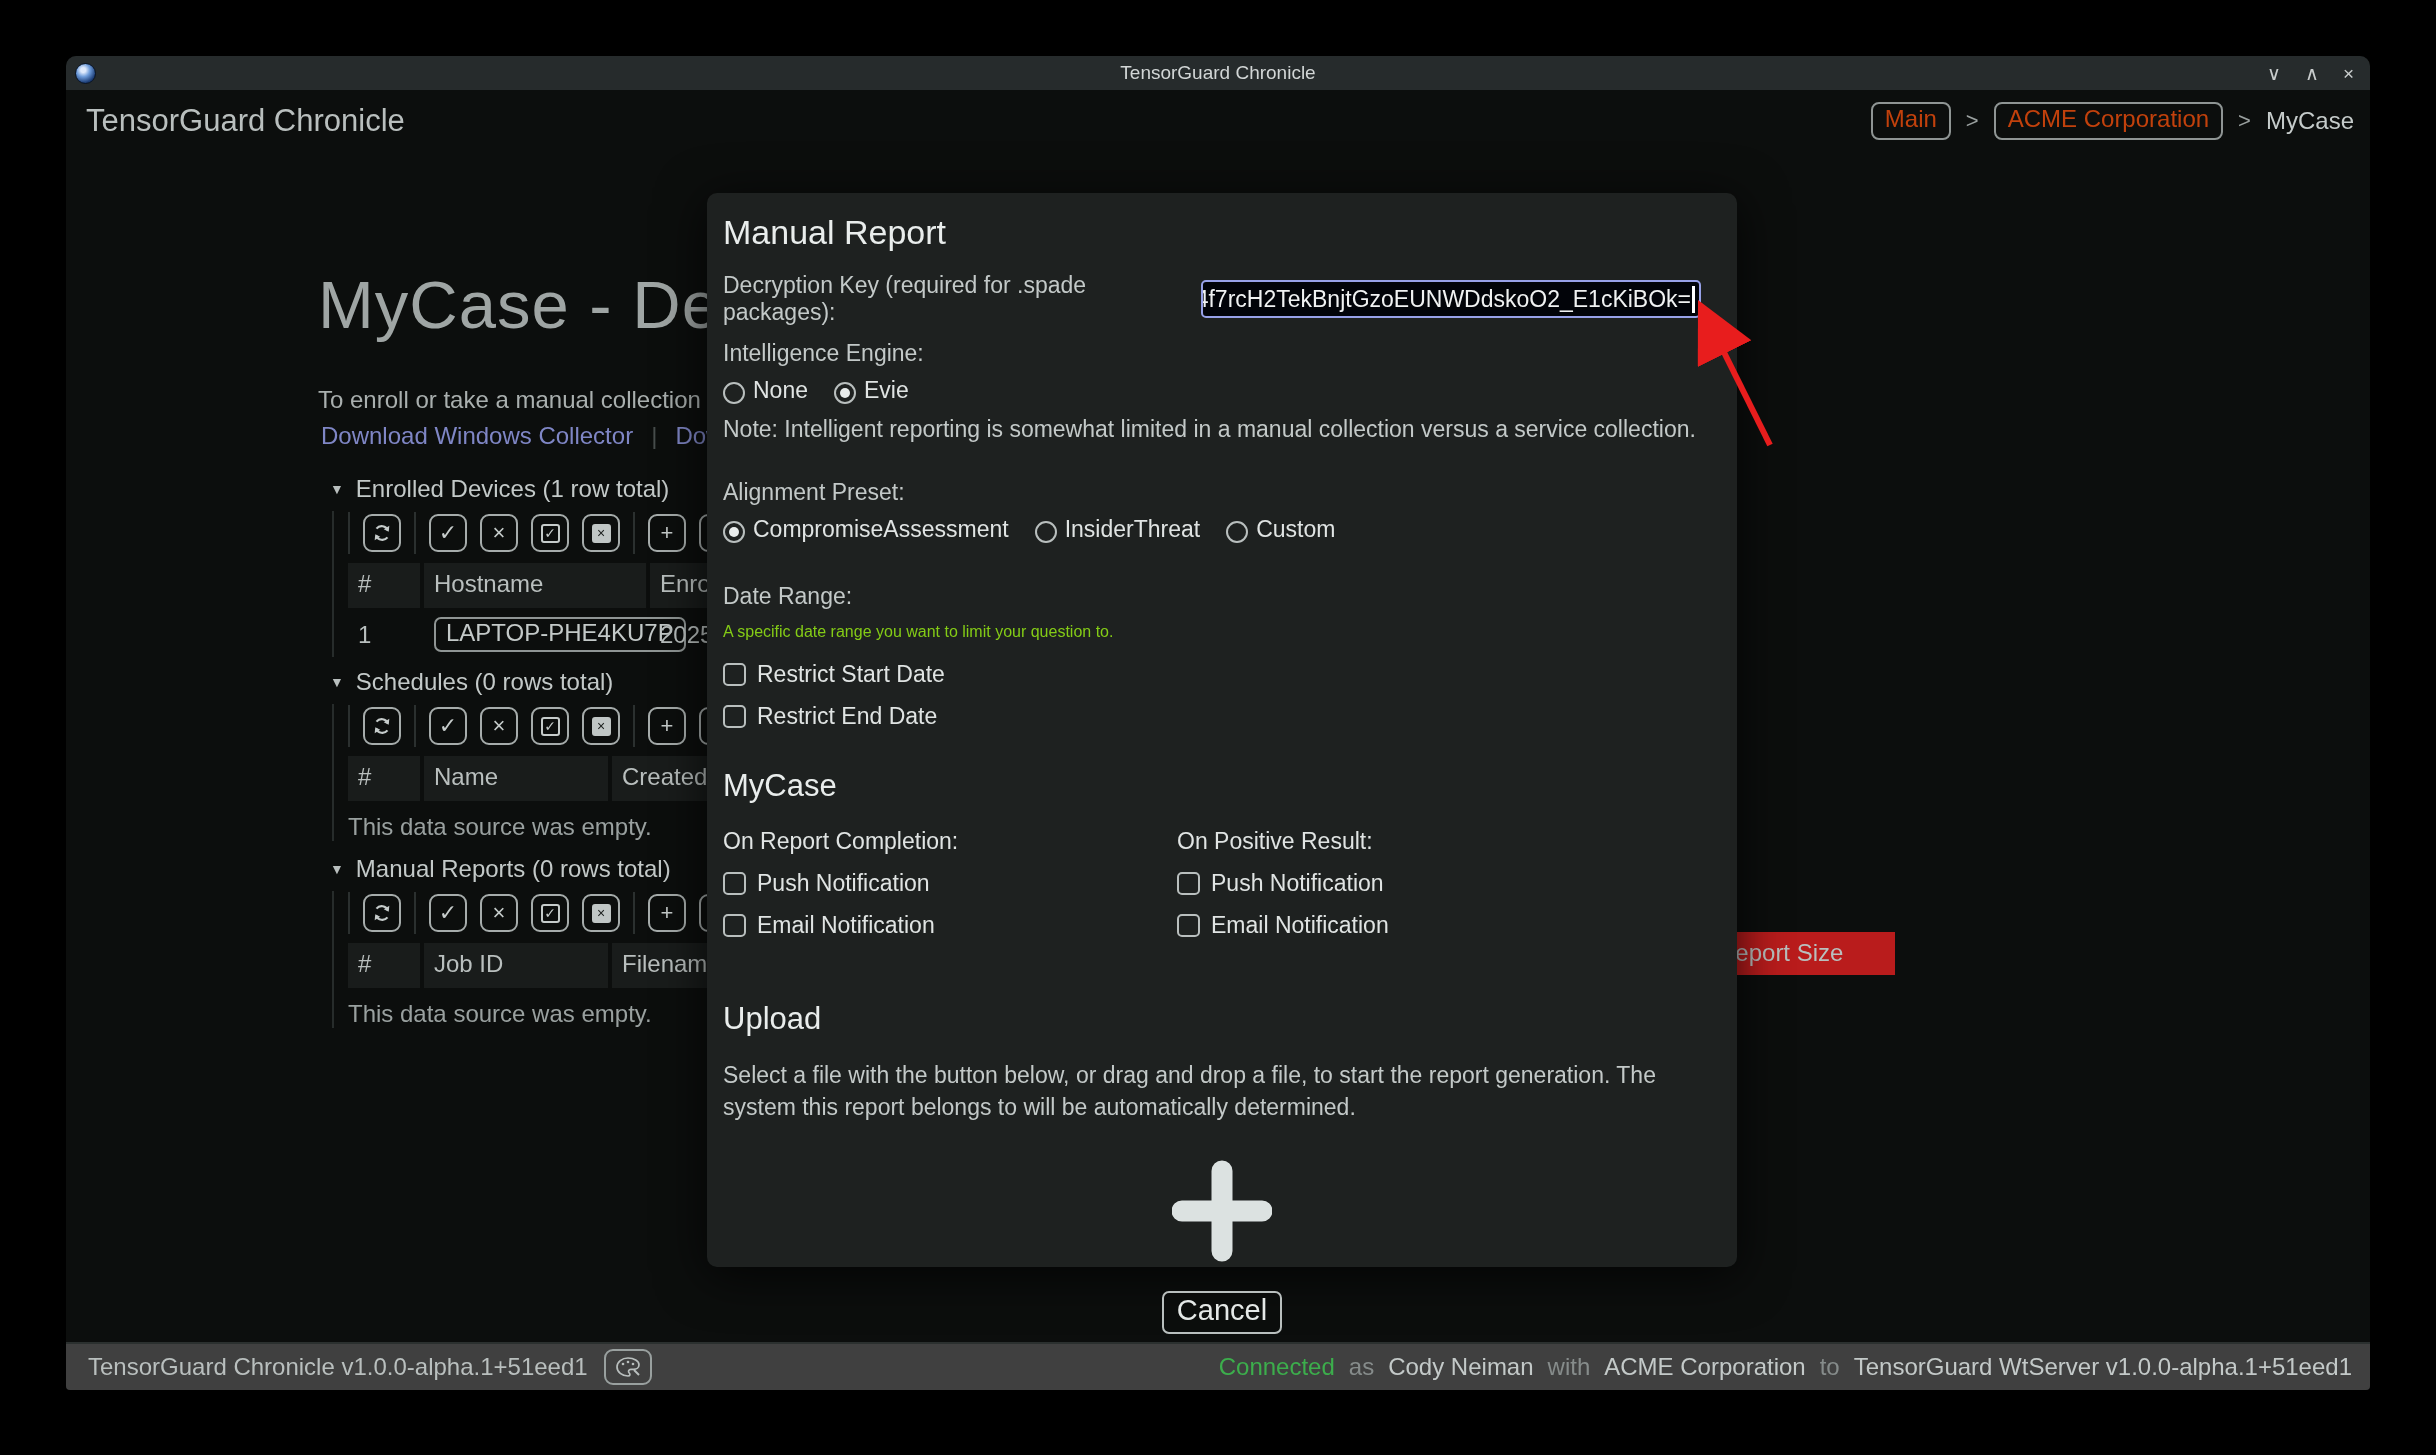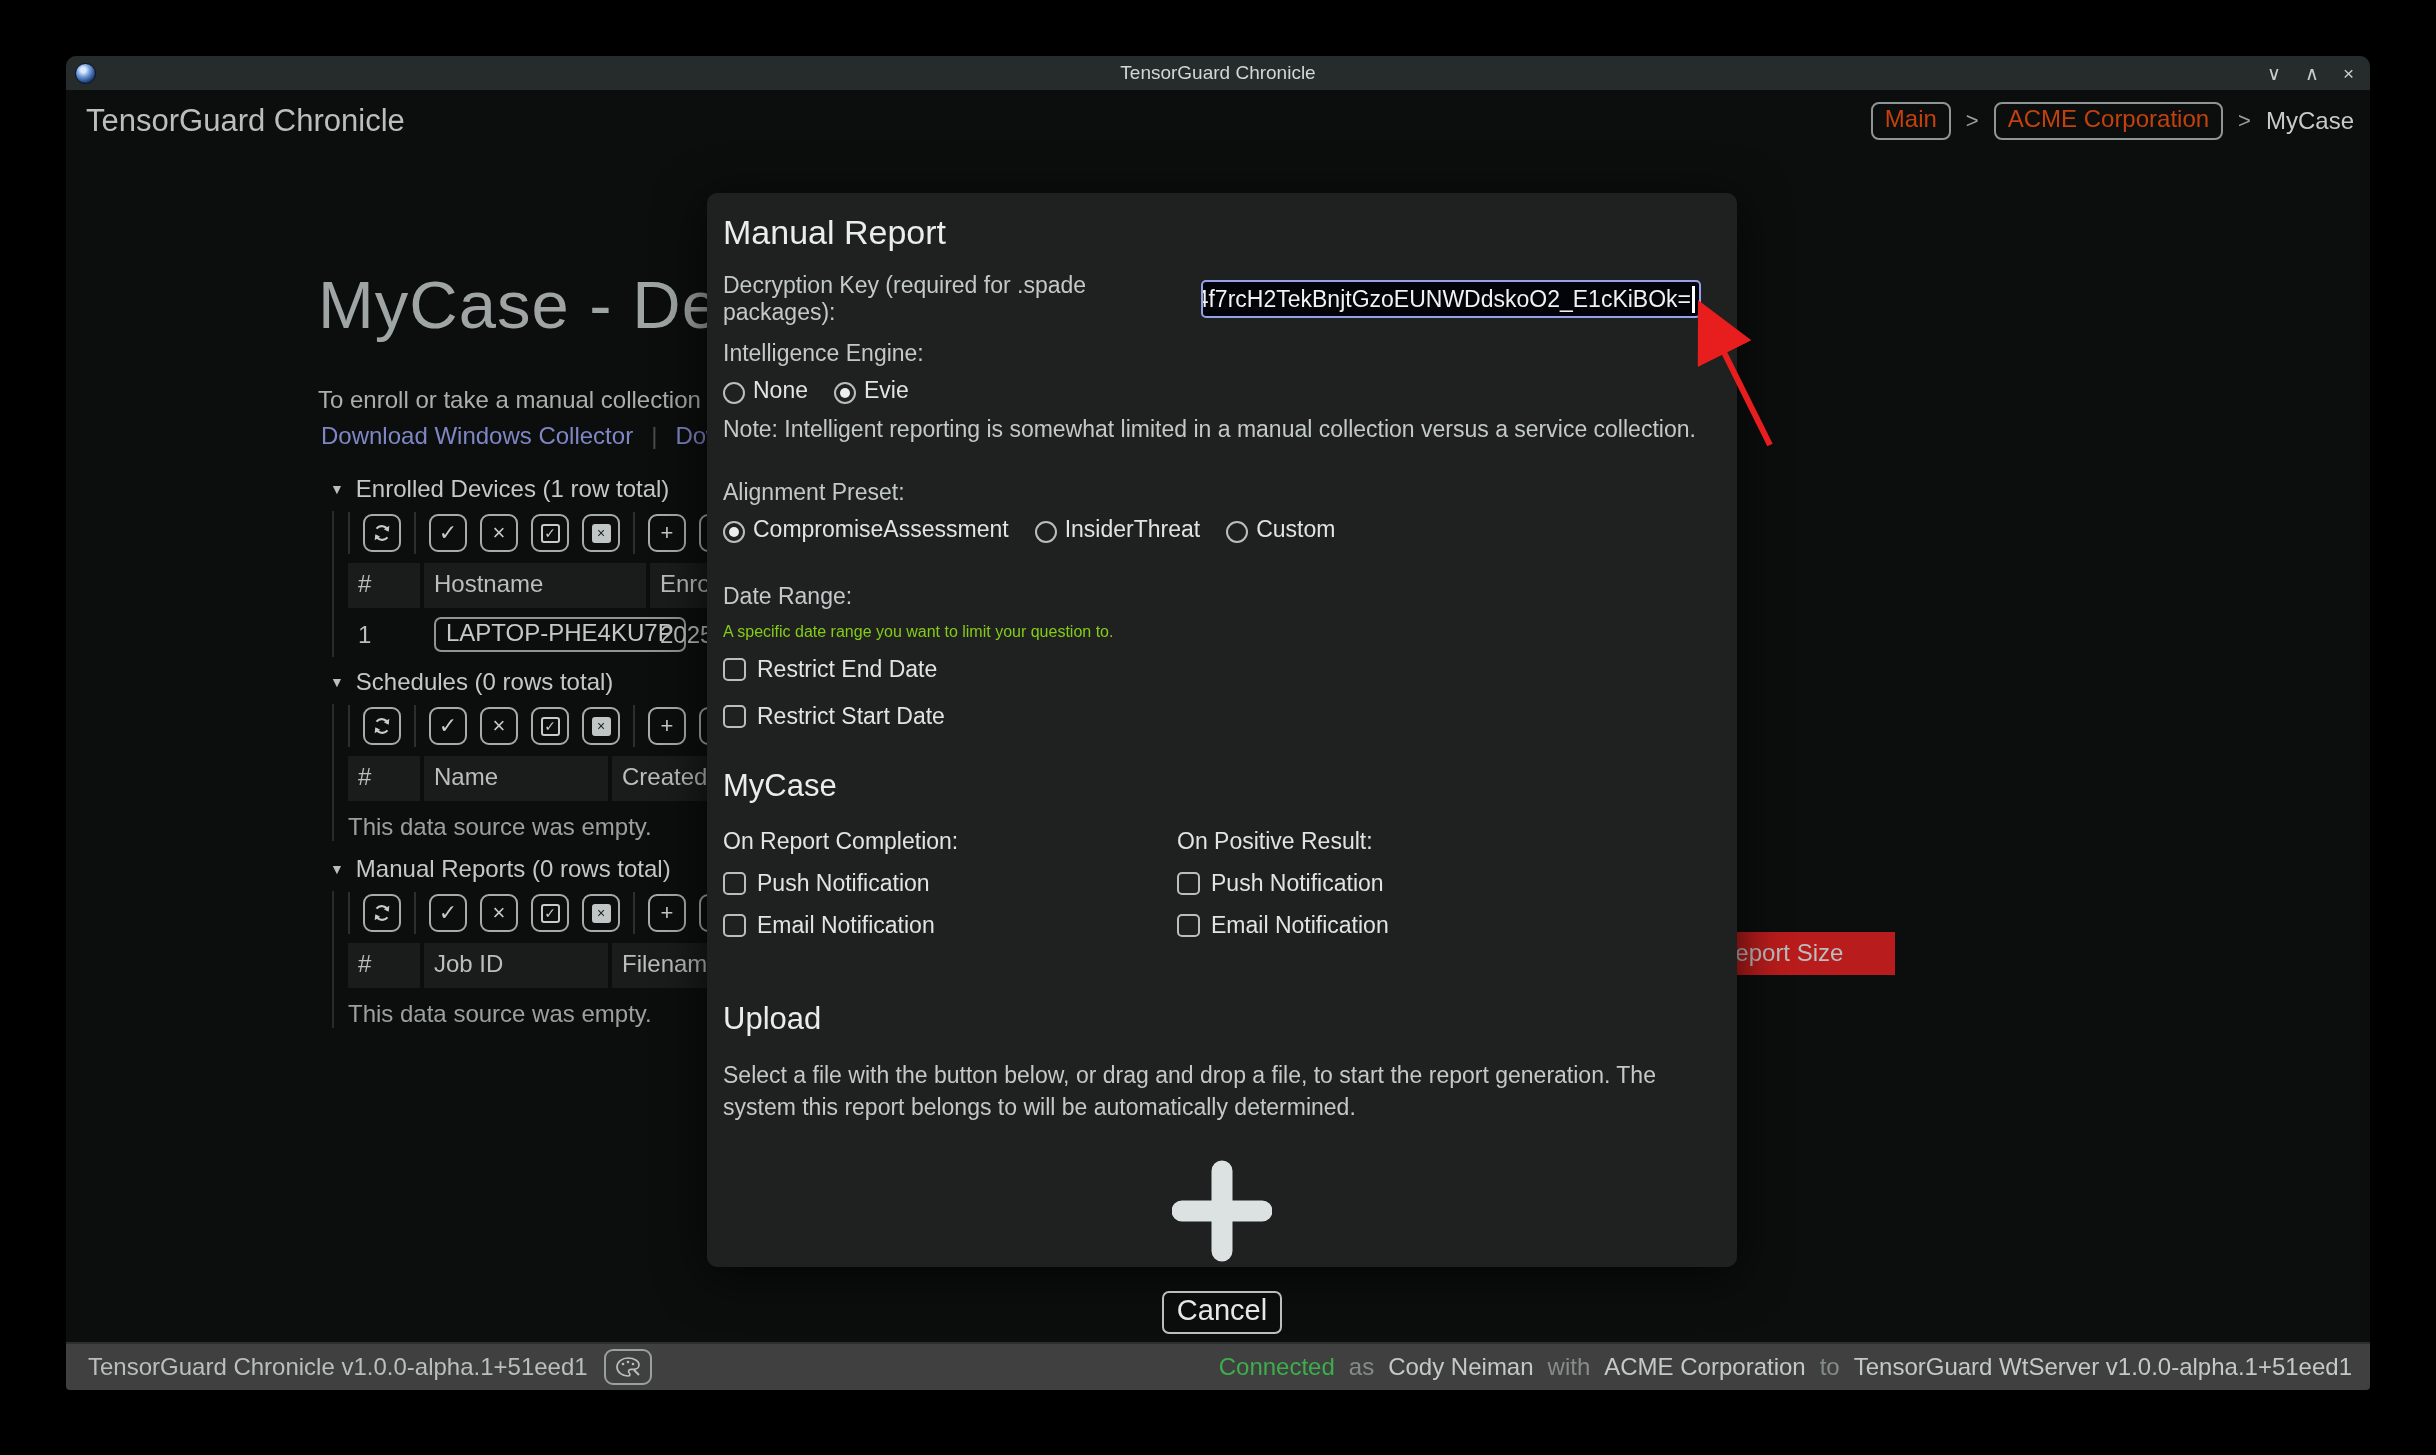--- a/index.html
+++ b/index.html
@@ -348,27 +348,27 @@
           <span>InsiderThreat</span>
         </label>
         <label class="radio-item">
           <span class="radio"></span>
           <span>Custom</span>
         </label>
       </div>
 
       <div class="g-label mt-40">Date Range:</div>
       <div class="m-desc">A specific date range you want to limit your question to.</div>
+      <label class="checkbox-row" style="margin-top:20px;">
+        <span class="checkbox"></span>
+        <span>Restrict Start Date</span>
+      </label>
       <label class="checkbox-row">
         <span class="checkbox"></span>
         <span>Restrict End Date</span>
-      </label>
-      <label class="checkbox-row" style="margin-top:20px;">
-        <span class="checkbox"></span>
-        <span>Restrict Start Date</span>
       </label>
 
       <div class="h3">MyCase</div>
       <div class="alerts-grid">
         <div>
           <div class="col-label">On Report Completion:</div>
           <label class="checkbox-row">
             <span class="checkbox"></span>
             <span>Push Notification</span>
           </label>

